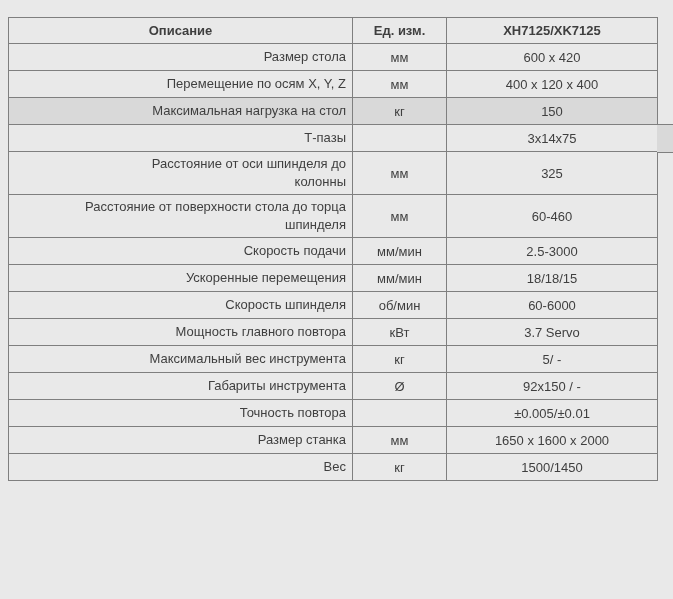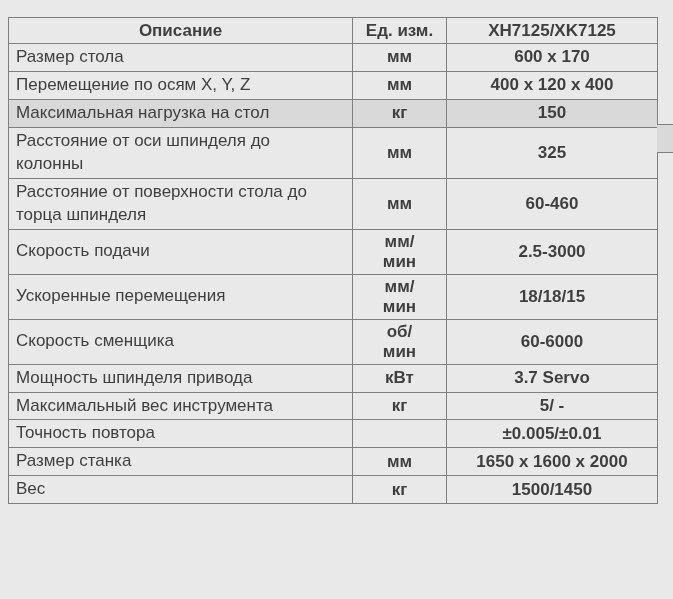--- a/index.html
+++ b/index.html
@@ -29,43 +29,42 @@
     left: 8px;
     top: 17px;
     width: 649px;
     border-collapse: collapse;
     table-layout: fixed;
     background: var(--cell-bg);
   }
   table.specs th,
   table.specs td {
     border: 1px solid var(--border-color);
-    font-size: 17px;
+    font-size: 13px;
     color: var(--text-color);
     vertical-align: middle;
     overflow: hidden;
   }
   table.specs { border: 1px solid var(--outer-border-color); }
   table.specs th {
     font-weight: bold;
     text-align: center;
     height: 26px;
     padding: 2px 4px;
   }
   table.specs td { height: 27px; }
   td.cell-name {
-    text-align: left;
-    padding: 2px 6px 2px 7px;
+    text-align: right;
+    padding: 2px 6px 2px 16px;
     white-space: pre-line;
     line-height: 1.35;
   }
   td.cell-unit, td.cell-value {
     text-align: center;
     padding: 2px 20px;
-    font-weight: bold;
   }
   tr.tall td { height: 43px; }
   tr.highlight td { background: var(--highlight-bg); }
   .row-extension {
     position: absolute;
     left: 657px;
     width: 16px;
     background: var(--highlight-bg);
     border-top: 1px solid var(--border-color);
     border-bottom: 1px solid var(--border-color);
@@ -89,31 +88,36 @@
       <tr>
         <th>Описание</th>
         <th>Ед. изм.</th>
         <th>XH7125/XK7125</th>
       </tr>
     </thead>
     <tbody>
         <tr>
           <td class="cell-name">Размер стола</td>
           <td class="cell-unit">мм</td>
-          <td class="cell-value">600 x 170</td>
+          <td class="cell-value">600 x 420</td>
         </tr>
         <tr>
           <td class="cell-name">Перемещение по осям X, Y, Z</td>
           <td class="cell-unit">мм</td>
           <td class="cell-value">400 x 120 x 400</td>
         </tr>
         <tr class="highlight">
           <td class="cell-name">Максимальная нагрузка на стол</td>
           <td class="cell-unit">кг</td>
           <td class="cell-value">150</td>
+        </tr>
+        <tr>
+          <td class="cell-name">Т-пазы</td>
+          <td class="cell-unit"></td>
+          <td class="cell-value">3x14x75</td>
         </tr>
         <tr class="tall">
           <td class="cell-name">Расстояние от оси шпинделя до
 колонны</td>
           <td class="cell-unit">мм</td>
           <td class="cell-value">325</td>
         </tr>
         <tr class="tall">
           <td class="cell-name">Расстояние от поверхности стола до торца шпинделя</td>
           <td class="cell-unit">мм</td>
@@ -123,33 +127,38 @@
           <td class="cell-name">Скорость подачи</td>
           <td class="cell-unit">мм/мин</td>
           <td class="cell-value">2.5-3000</td>
         </tr>
         <tr>
           <td class="cell-name">Ускоренные перемещения</td>
           <td class="cell-unit">мм/мин</td>
           <td class="cell-value">18/18/15</td>
         </tr>
         <tr>
-          <td class="cell-name">Скорость сменщика</td>
+          <td class="cell-name">Скорость шпинделя</td>
           <td class="cell-unit">об/мин</td>
           <td class="cell-value">60-6000</td>
         </tr>
         <tr>
-          <td class="cell-name">Мощность шпинделя привода</td>
+          <td class="cell-name">Мощность главного повтора</td>
           <td class="cell-unit">кВт</td>
           <td class="cell-value">3.7 Servo</td>
         </tr>
         <tr>
           <td class="cell-name">Максимальный вес инструмента</td>
           <td class="cell-unit">кг</td>
           <td class="cell-value">5/ -</td>
+        </tr>
+        <tr>
+          <td class="cell-name">Габариты инструмента</td>
+          <td class="cell-unit">Ø</td>
+          <td class="cell-value">92x150 / -</td>
         </tr>
         <tr>
           <td class="cell-name">Точность повтора</td>
           <td class="cell-unit"></td>
           <td class="cell-value">±0.005/±0.01</td>
         </tr>
         <tr>
           <td class="cell-name">Размер станка</td>
           <td class="cell-unit">мм</td>
           <td class="cell-value">1650 x 1600 x 2000</td>

